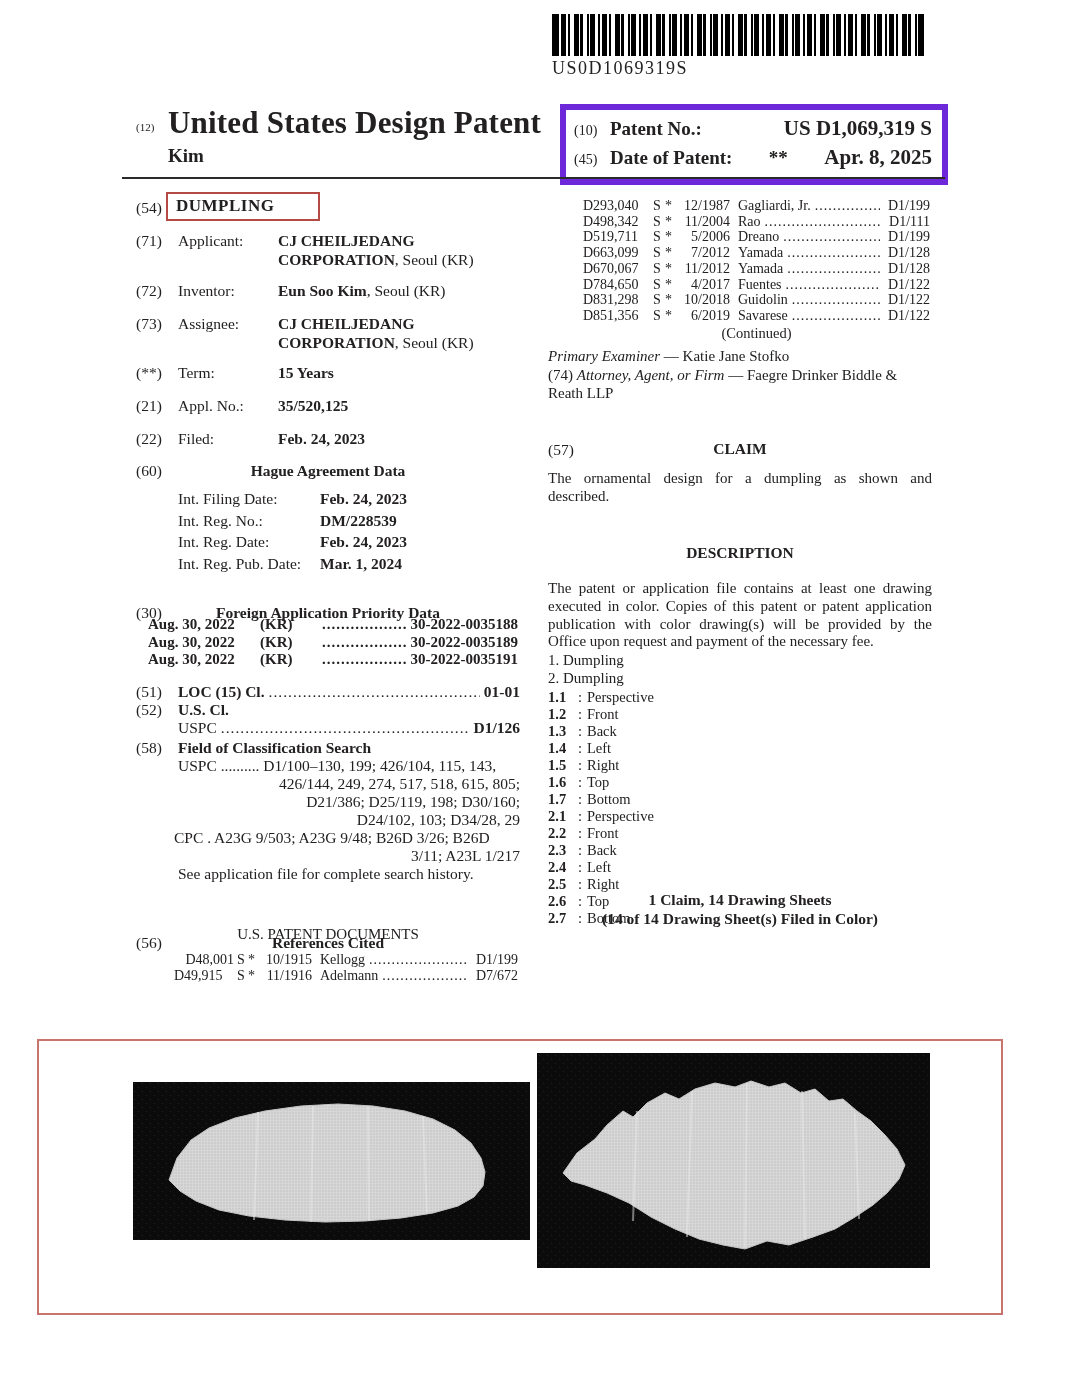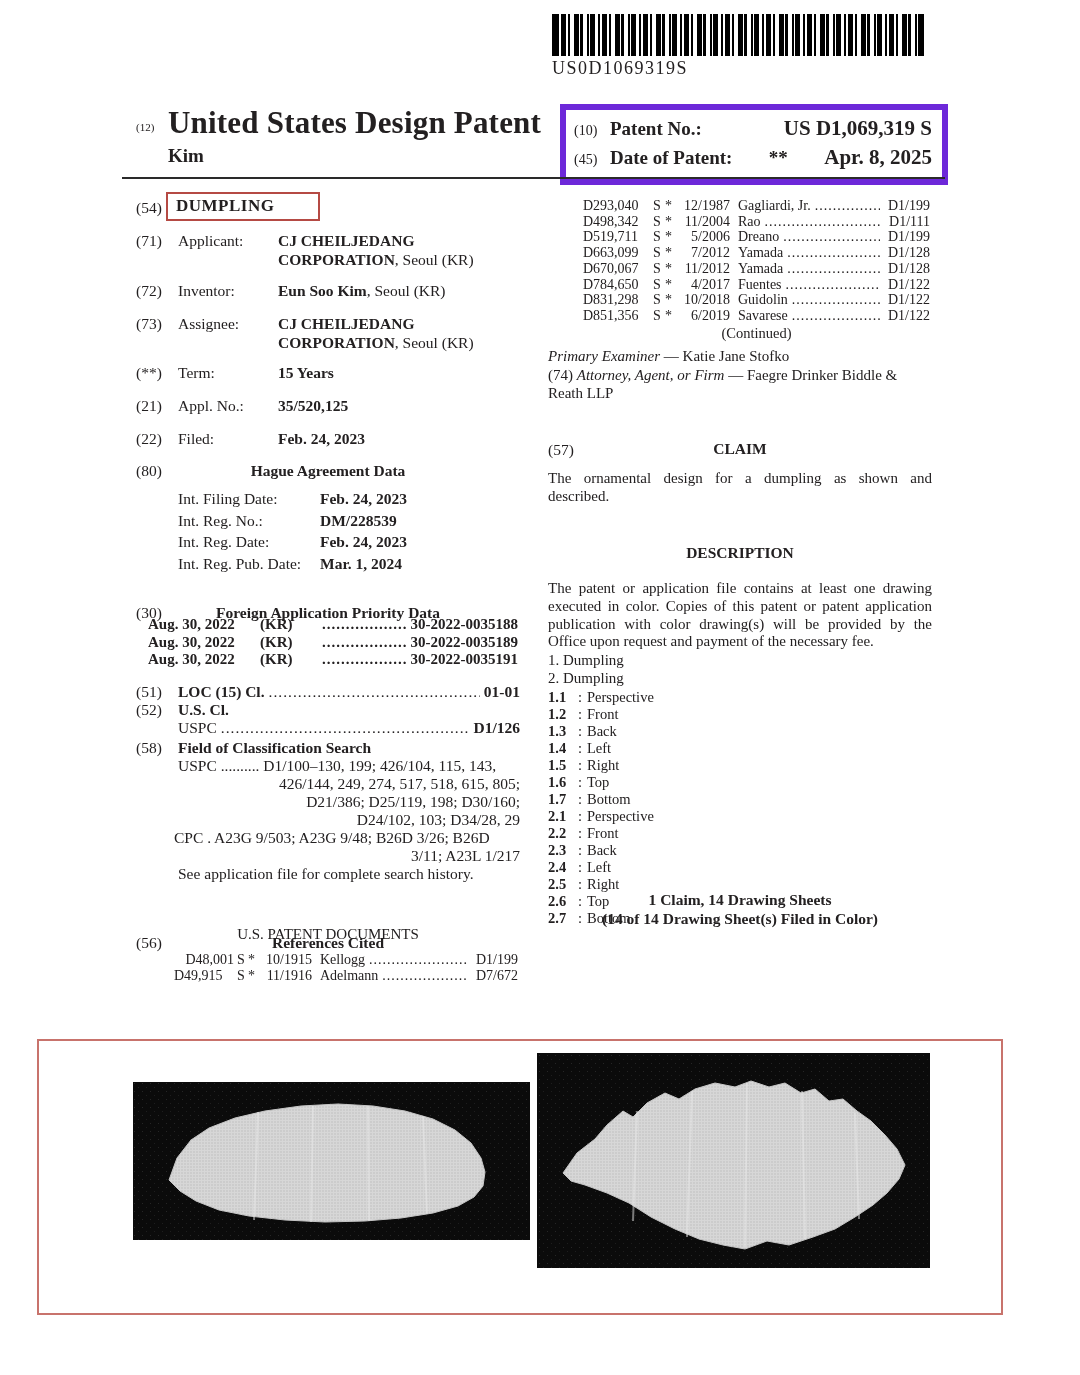--- a/index.html
+++ b/index.html
@@ -123,21 +123,21 @@
     <span class="b">35/520,125</span>
   </div>
 
   <div class="abs kv" style="left:136px;top:429px;width:384px;">
     <span>(22)</span>
     <span>Filed:</span>
     <span class="b">Feb. 24, 2023</span>
   </div>
 
   <div class="abs sec-hd" style="left:136px;top:462px;width:384px;">
-    <span class="code">(80)</span>
+    <span class="code">(60)</span>
     <span>Hague Agreement Data</span>
   </div>
   <div class="abs" style="left:178px;top:488px;width:342px;">
 
       <div class="hg">
         <span>Int. Filing Date:</span>
         <span class="b">Feb. 24, 2023</span>
       </div>
 
       <div class="hg">

